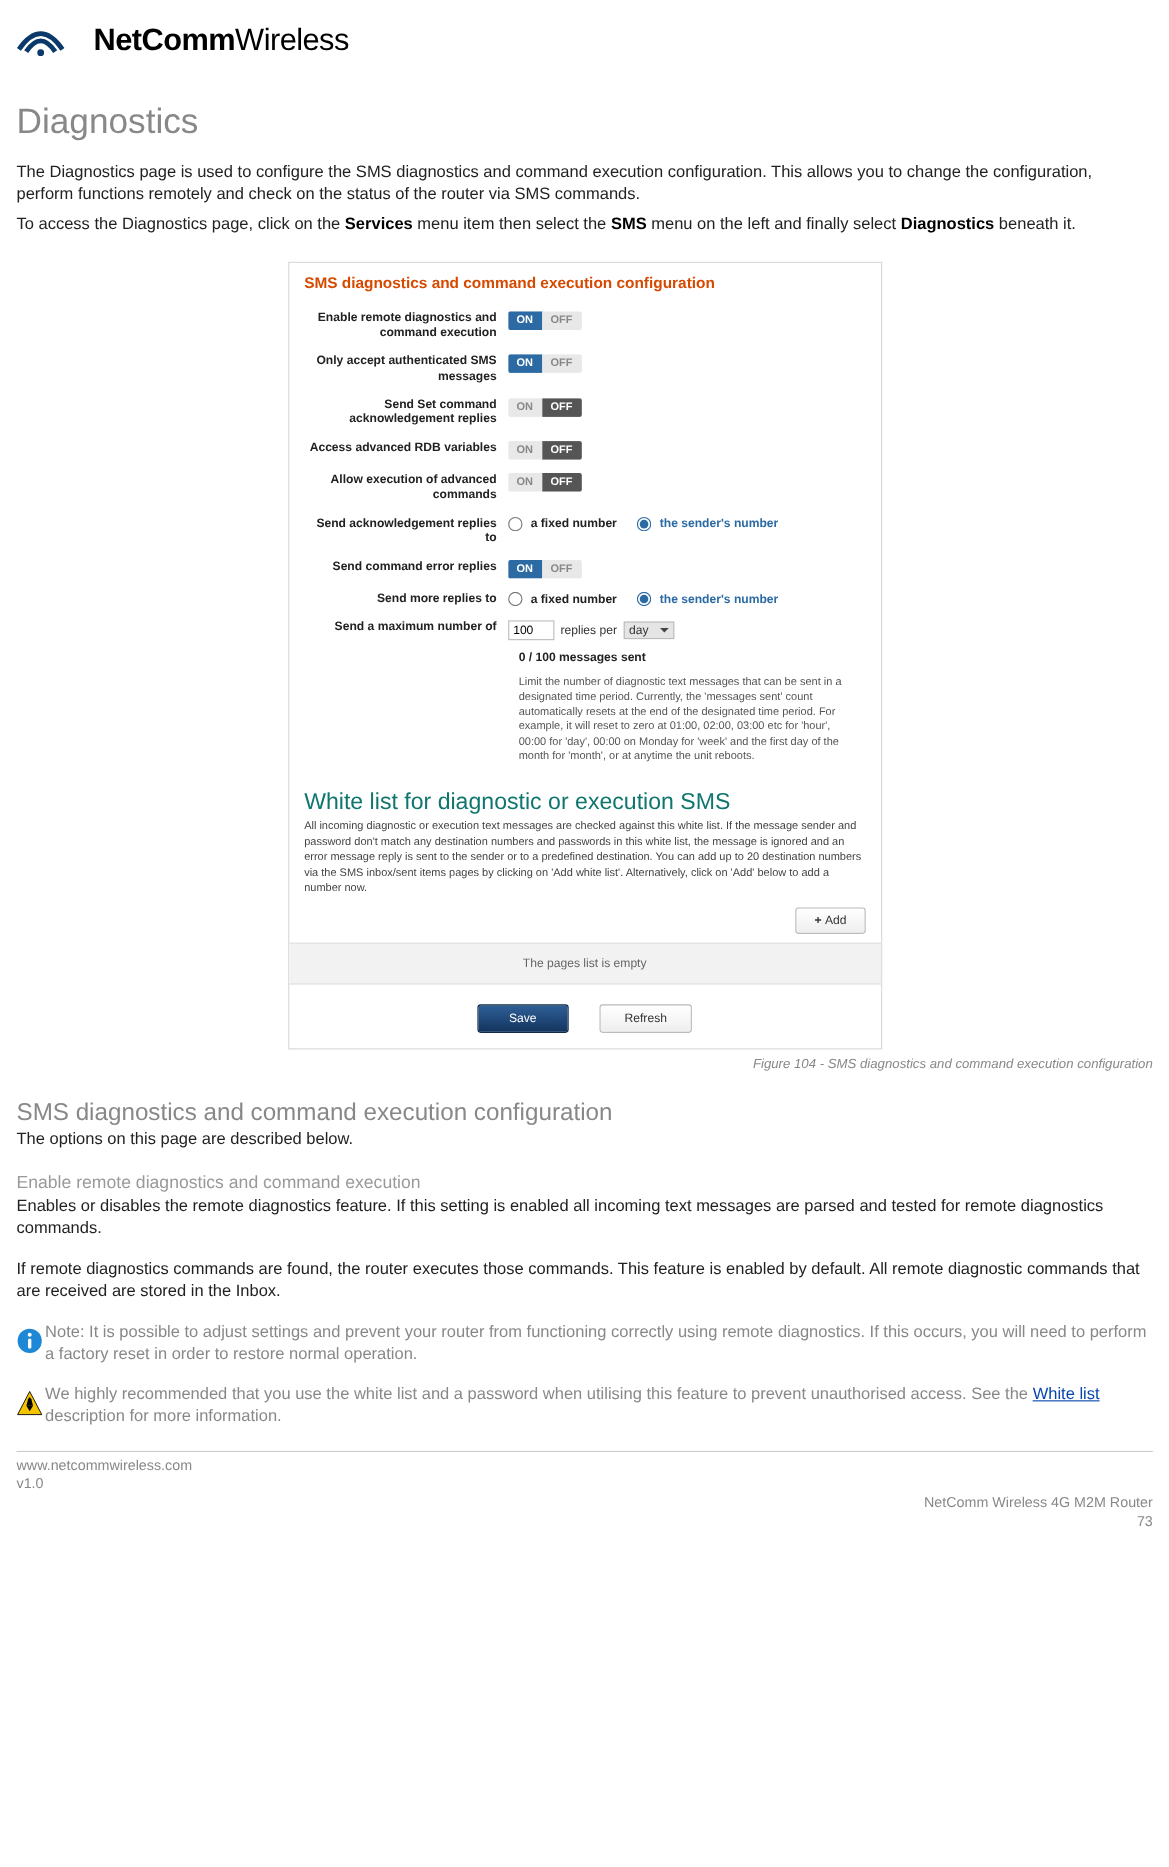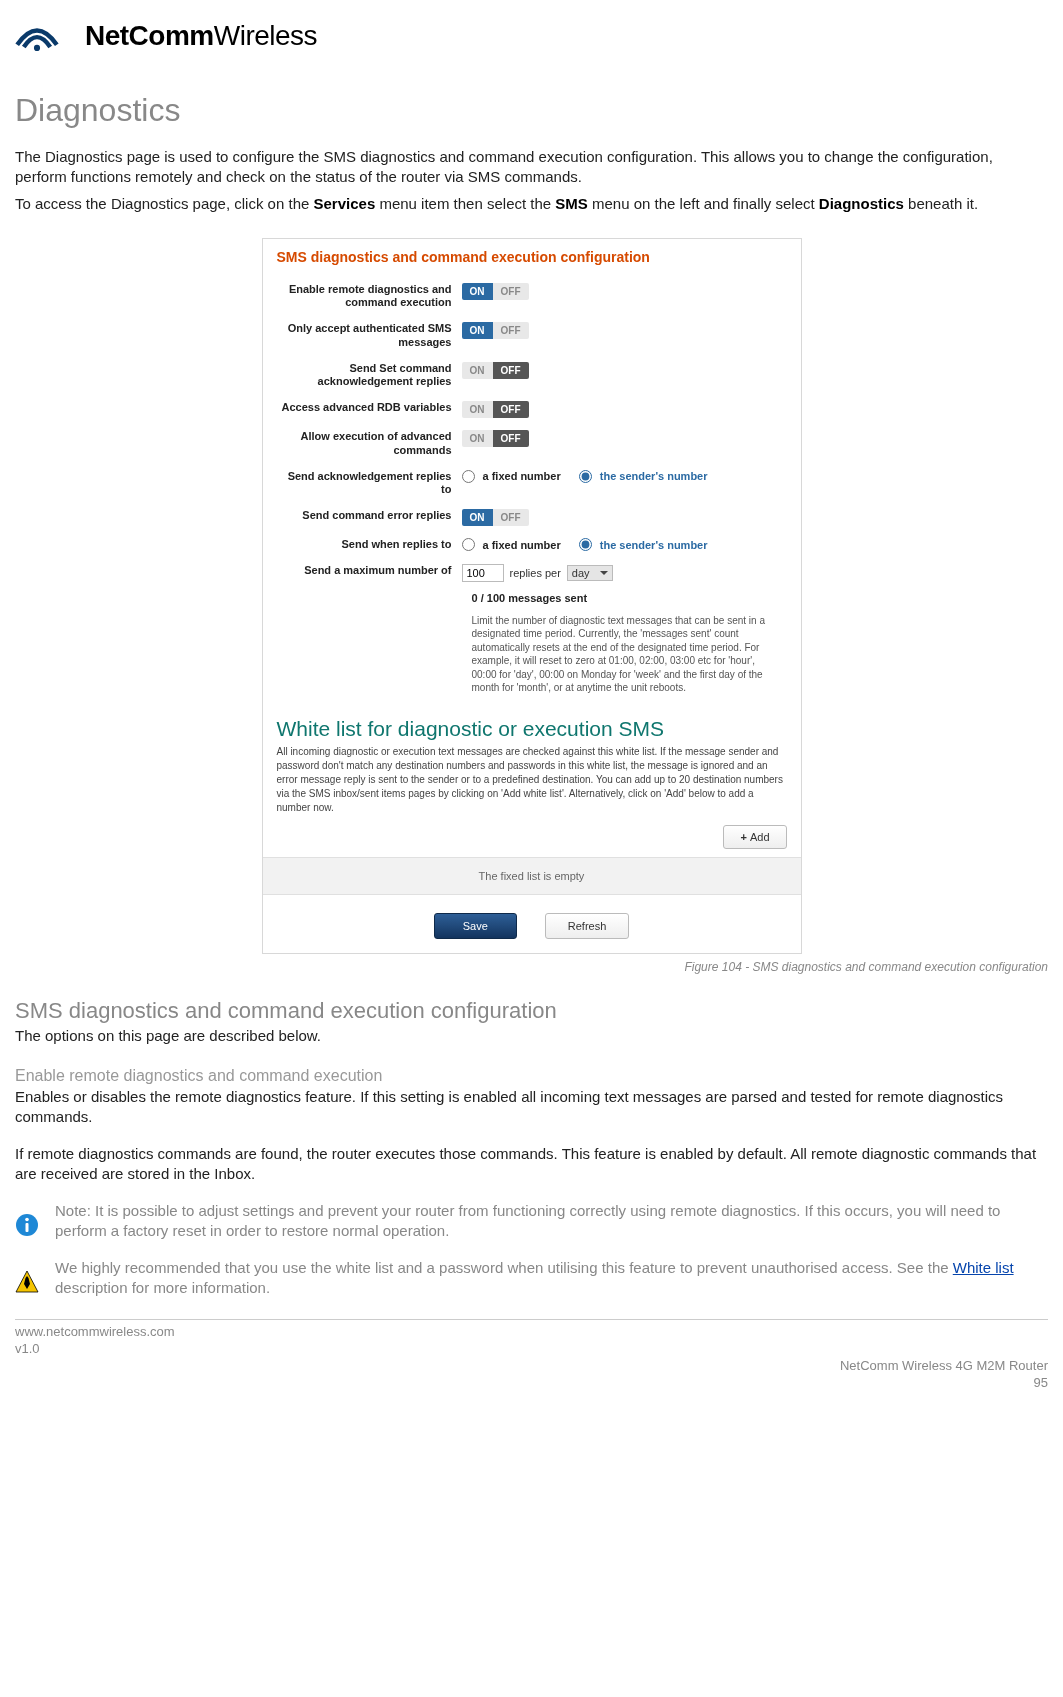--- a/index.html
+++ b/index.html
@@ -38,21 +38,21 @@
   .add-row { text-align: right; padding: 0 14px 8px 14px; }
   .btn { display: inline-block; border: 1px solid #bbb; border-radius: 3px; padding: 5px 16px; font-size: 11px; background: linear-gradient(#fff,#eee); color: #333; }
   .btn.add::before { content: "+  "; font-weight: 700; }
   .wl-empty { background: #f2f2f2; border-top: 1px solid #e0e0e0; border-bottom: 1px solid #e0e0e0; text-align: center; color: #666; font-size: 11px; padding: 12px; margin: 0 0 14px 0; }
   .btn-row { text-align: center; padding: 4px 14px 14px 14px; display: flex; justify-content: center; gap: 28px; }
   .btn.primary { background: linear-gradient(#2e5f97,#13345e); color: #fff; border: 1px solid #0f2a4a; padding: 6px 28px; }
   .btn.secondary { padding: 6px 22px; }
   .caption { font-style: italic; color: #888; font-size: 12px; margin-top: 6px; text-align: right; }
   h2.sec { font-size: 22px; color: #888; font-weight: 300; margin-top: 24px; margin-bottom: 2px; }
   h3.sub { font-size: 16px; color: #999; font-weight: 400; margin-top: 22px; margin-bottom: 2px; }
-  .note-row { display: flex; gap: 14px; margin-top: 18px; align-items: flex-end; }
+  .note-row { display: flex; margin-top: 18px; align-items: center; }
   .note-row .icon { width: 26px; flex-shrink: 0; }
   .note-row p { color: #888; font-size: 15px; line-height: 1.3; }
   a.link { color: #0645AD; text-decoration: underline; }
   hr.foot { border: none; border-top: 1px solid #ccc; margin-top: 22px; margin-bottom: 4px; }
   .footer { display: flex; justify-content: space-between; color: #888; font-size: 13px; line-height: 1.3; flex-direction: column; }
   .footer .right { text-align: right; }
 </style>
 </head>
 <body>
 
@@ -140,21 +140,21 @@
       <div class="form-label">Send command error replies</div>
       <div class="form-ctrl">
           <span class="toggle">
             <span class="on-active">ON</span>
             <span class="off-inactive">OFF</span>
           </span>
         </div>
     </div>
 
     <div class="form-row">
-      <div class="form-label">Send when replies to</div>
+      <div class="form-label">Send more replies to</div>
       <div class="form-ctrl">
         <input type="radio" class="radio" style="">
           <span class="radio-lbl">a fixed number</span>
         <input type="radio" class="radio" checked="" style="">
           <span class="radio-lbl sel">the sender's number</span>
       </div>
     </div>
 
     <div class="form-row">
       <div class="form-label">Send a maximum number of</div>
@@ -164,21 +164,21 @@
         <span class="sel-wrap"><span class="sel-input">day</span></span>
       </div>
     </div>
 
     <div class="sent-count">0 / 100 messages sent</div>
     <div class="limit-desc">Limit the number of diagnostic text messages that can be sent in a designated time period. Currently, the 'messages sent' count automatically resets at the end of the designated time period. For example, it will reset to zero at 01:00, 02:00, 03:00 etc for 'hour', 00:00 for 'day', 00:00 on Monday for 'week' and the first day of the month for 'month', or at anytime the unit reboots.</div>
 
     <div class="wl-title">White list for diagnostic or execution SMS</div>
     <div class="wl-desc">All incoming diagnostic or execution text messages are checked against this white list. If the message sender and password don't match any destination numbers and passwords in this white list, the message is ignored and an error message reply is sent to the sender or to a predefined destination. You can add up to 20 destination numbers via the SMS inbox/sent items pages by clicking on 'Add white list'. Alternatively, click on 'Add' below to add a number now.</div>
     <div class="add-row"><span class="btn add">Add</span></div>
-    <div class="wl-empty">The fixed list is empty</div>
+    <div class="wl-empty">The pages list is empty</div>
     <div class="btn-row">
       <span class="btn primary">Save</span>
       <span class="btn secondary">Refresh</span>
     </div>
   </div>
   <div class="caption">Figure 104 - SMS diagnostics and command execution configuration</div>
 </div>
 
 <h2 class="sec">SMS diagnostics and command execution configuration</h2>
 <p class="body-text">The options on this page are described below.</p>
@@ -212,15 +212,15 @@
 </div>
 
 <hr class="foot">
 <div class="footer">
   <div class="left">
     <div>www.netcommwireless.com</div>
     <div>v1.0</div>
   </div>
   <div class="right">
     <div>NetComm Wireless 4G M2M Router</div>
-    <div>95</div>
+    <div>73</div>
   </div>
 </div>
 
 </body></html>

